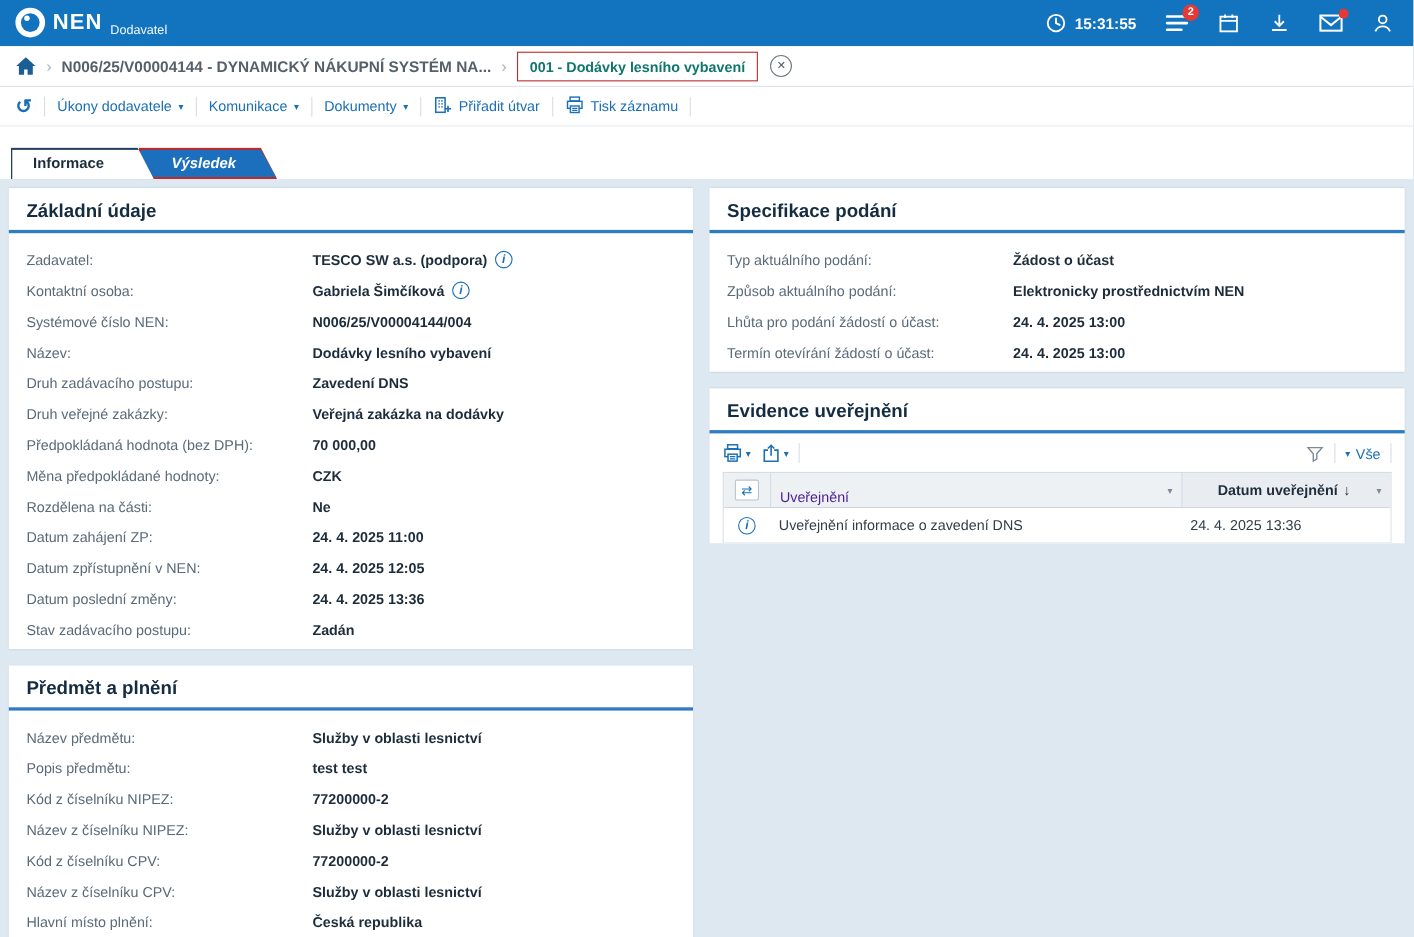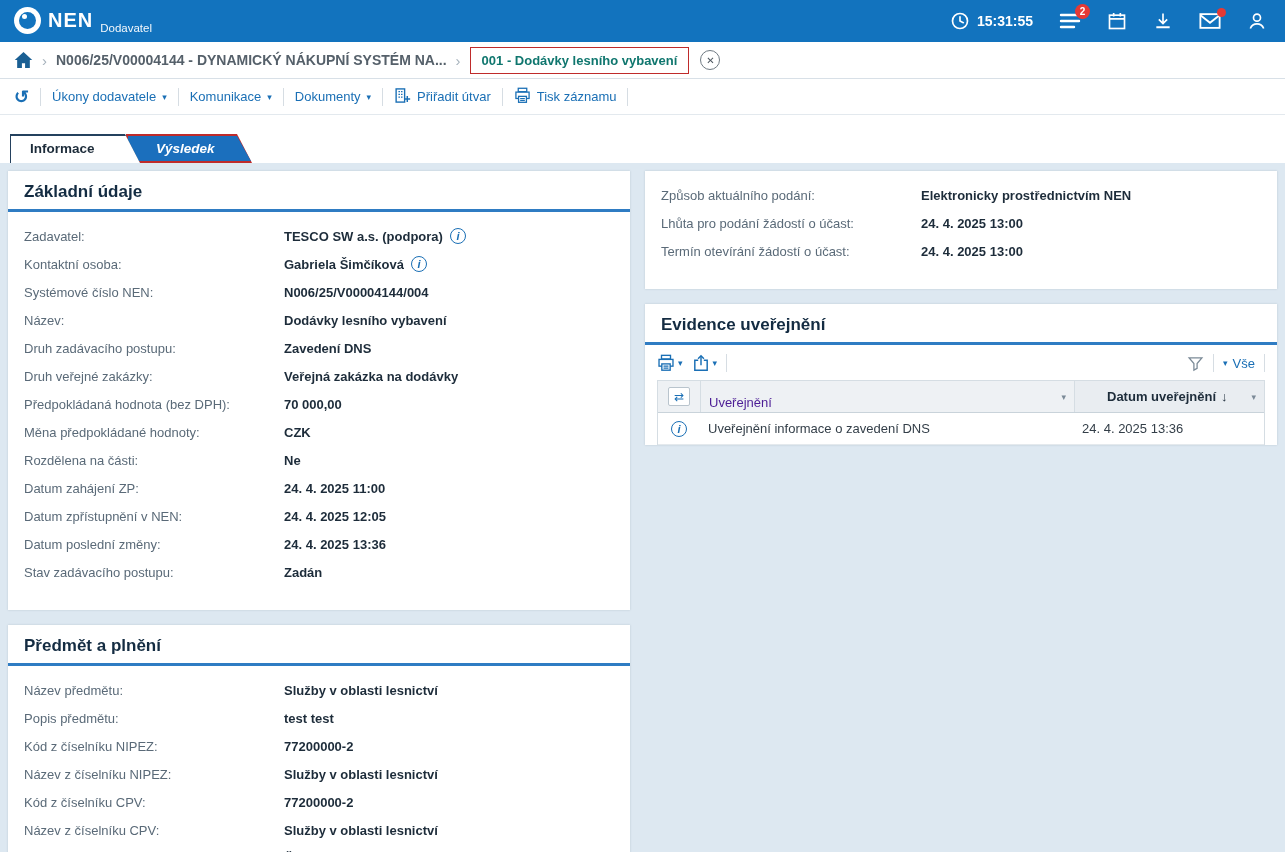--- a/index.html
+++ b/index.html
@@ -50,21 +50,21 @@
   .tab-result .shape-outer { background:#bf2b2b; }
   .tab-result .shape-inner { left:2px; top:2px; right:1px; bottom:2px; background:#1b6fbd; }
   .tab-result .tab-label { color:#fff; padding-left:30px; }
 
   
   .content { height:694px; background:#dde8f1; padding:8px 8px 0 8px; display:flex; gap:15px; overflow:hidden; }
   .col-left { width:622px; flex:none; }
   .col-right { flex:1; }
   .panel { background:#fff; box-shadow:0 0 2px rgba(40,60,80,.18); margin-bottom:15px; }
   .panel-title { font-size:17px; font-weight:bold; color:#142c42; padding:11px 16px 7px 16px; border-bottom:3px solid #2f7cc3; }
-  .panel-body { padding:10px 16px 24px 16px; }
+  .panel-body { padding:10px 16px 4px 16px; }
   .row { display:flex; align-items:center; min-height:28px; }
   .lbl { width:260px; flex:none; color:#5a6a78; }
   .valwrap { display:flex; align-items:center; gap:7px; }
   .val { font-weight:bold; color:#1d2c3a; }
   .info-ic { width:16px; height:16px; border:1px solid #1a6fb5; border-radius:50%; color:#1a6fb5; font-size:11px; font-weight:bold; font-style:italic; display:inline-flex; align-items:center; justify-content:center; cursor:pointer; flex:none; }
 
   
   .etoolbar { display:flex; align-items:center; gap:9px; padding:9px 12px 8px 12px; }
   .ebtn { display:flex; align-items:center; gap:3px; cursor:pointer; }
   .ebtn svg { display:block; }
@@ -319,21 +319,26 @@
         <div class="row">
           <span class="lbl">Hlavní místo plnění:</span>
           <span class="val">Česká republika</span>
         </div>
       </div>
     </div>
   </div>
 
   <div class="col-right">
     <div class="panel">
+      <div class="panel-title">Specifikace podání</div>
       <div class="panel-body">
+        <div class="row">
+          <span class="lbl">Typ aktuálního podání:</span>
+          <span class="val">Žádost o účast</span>
+        </div>
         <div class="row">
           <span class="lbl">Způsob aktuálního podání:</span>
           <span class="val">Elektronicky prostřednictvím NEN</span>
         </div>
         <div class="row">
           <span class="lbl">Lhůta pro podání žádostí o účast:</span>
           <span class="val">24. 4. 2025 13:00</span>
         </div>
         <div class="row">
           <span class="lbl">Termín otevírání žádostí o účast:</span>

